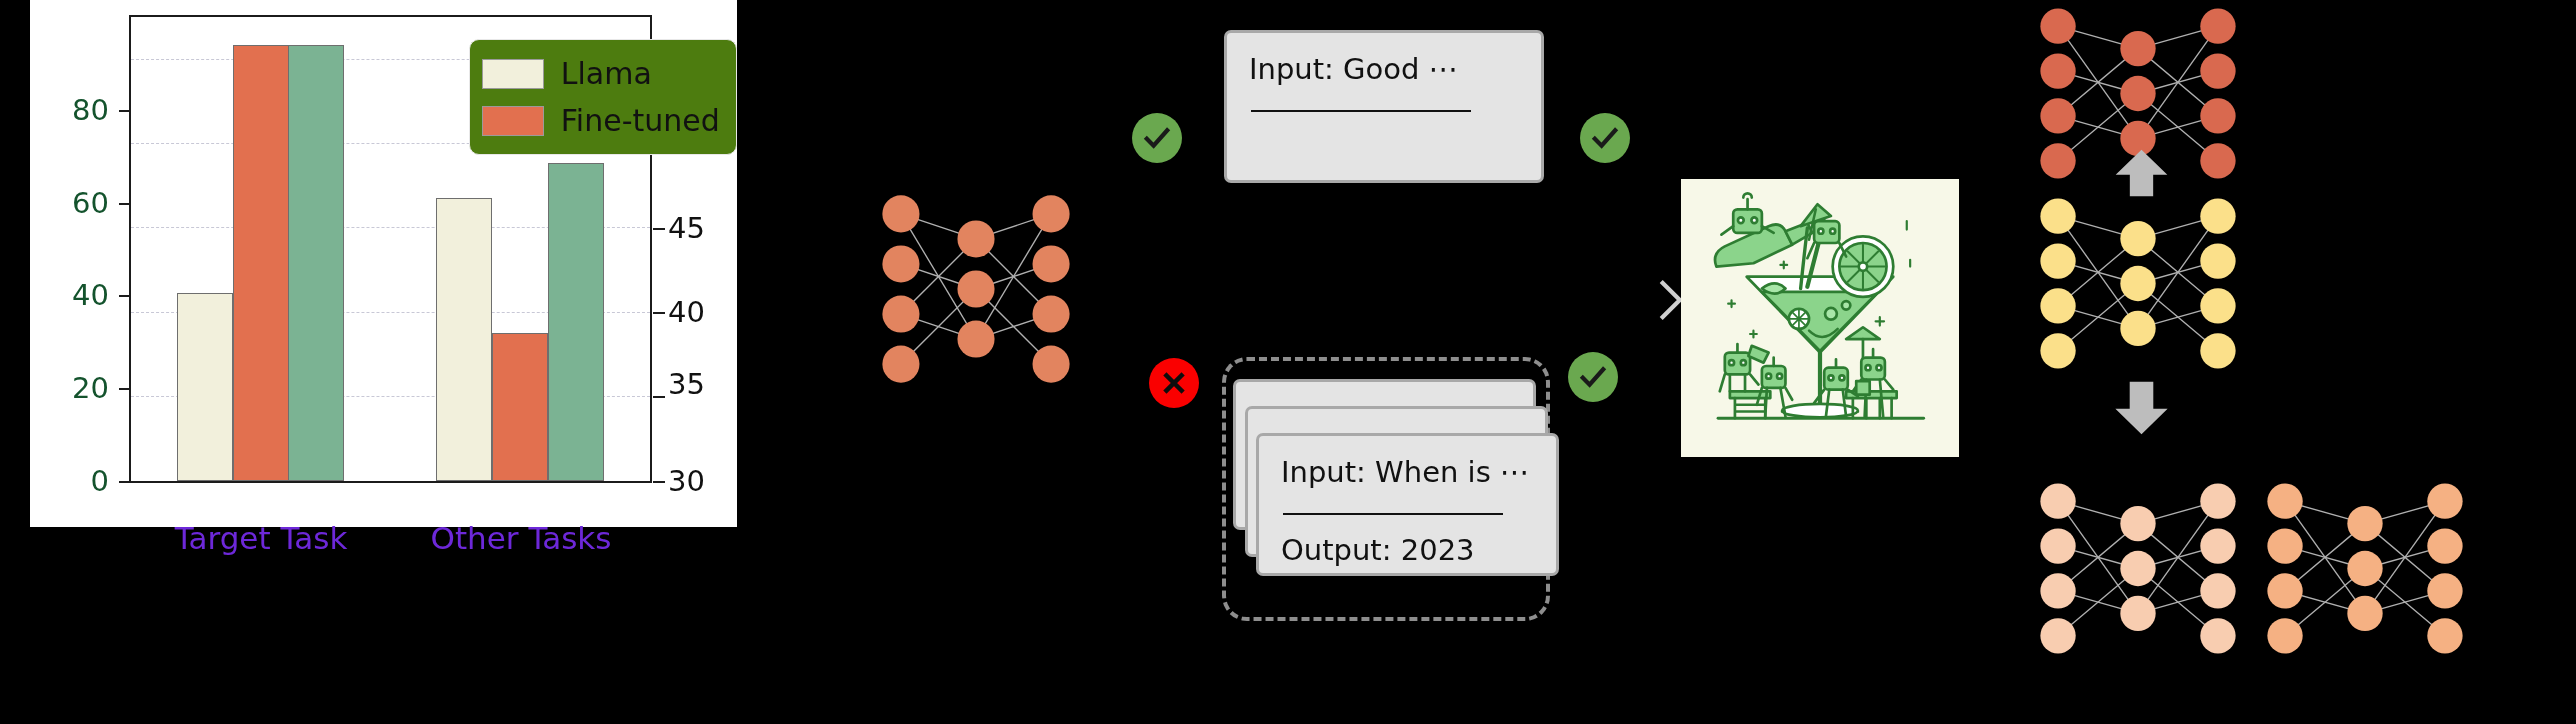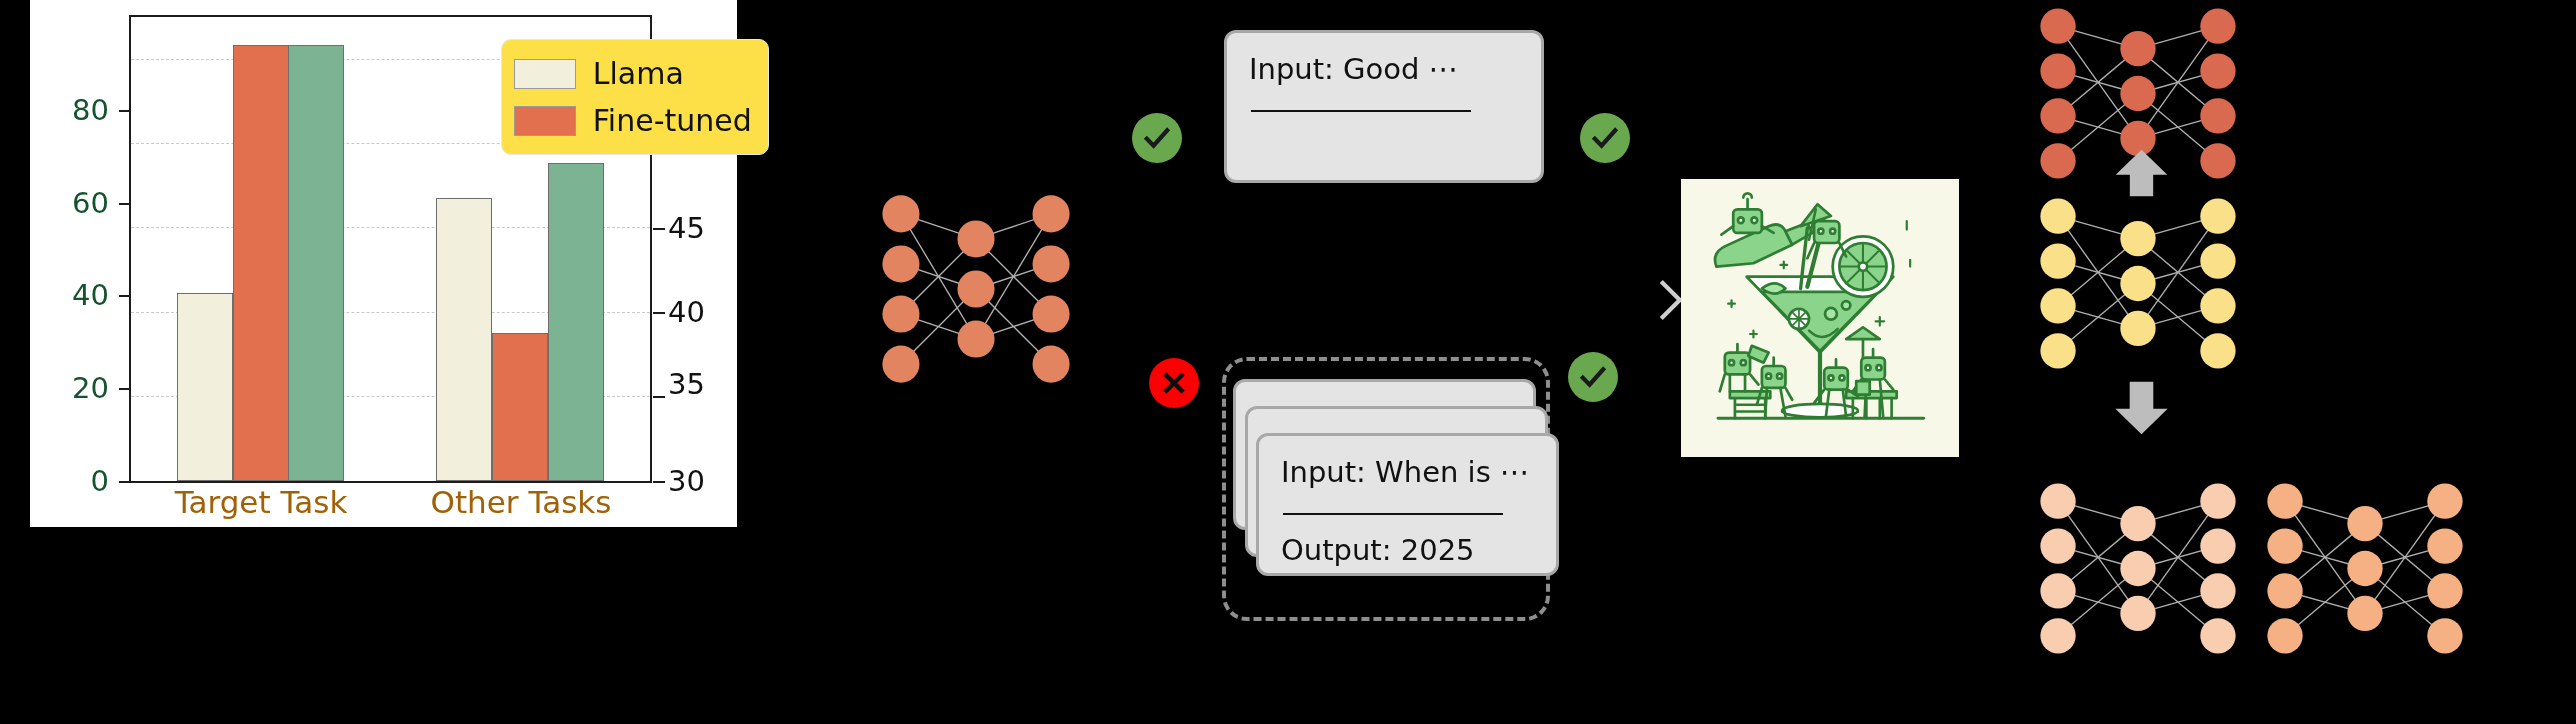--- a/index.html
+++ b/index.html
@@ -21,35 +21,35 @@
   .lytickmark{position:absolute;width:11.8px;height:0;border-top:2.5px solid #1b1b1b;}
   .rytick{position:absolute;transform:translateY(-50%);
           font-size:29px;color:#111;white-space:nowrap;}
   .rytickmark{position:absolute;width:11.8px;height:0;border-top:2.5px solid #1b1b1b;}
 
   #ylabel-left{position:absolute;left:-5px;top:50%;transform:translateY(-50%) rotate(-90deg);
       transform-origin:center center;font-size:25px;color:#111;white-space:nowrap;}
   #ylabel-right{position:absolute;right:-18.5px;top:52%;transform:translateY(-50%) rotate(-90deg);
       transform-origin:center center;font-size:25px;color:#111;white-space:nowrap;}
 
-  .xtick{position:absolute;top:484px;transform:translateX(-50%);font-size:31px;color:#a16207;white-space:nowrap;text-align:center;}
+  .xtick{position:absolute;top:520px;transform:translateX(-50%);font-size:31px;color:#6d28d9;white-space:nowrap;text-align:center;}
 
   
   #legend{position:absolute;left:338px;top:22px;width:268px;
-          background:#fde047;border:1.7px solid #e8e8e8;border-radius:10px;
-          padding:10px 11.8px 10px 11.8px;box-sizing:border-box;margin-left:32px;}
+          background:#4d7c0f;border:1.7px solid #e8e8e8;border-radius:10px;
+          padding:10px 11.8px 10px 11.8px;box-sizing:border-box;}
   .legend-row{display:flex;align-items:center;height:47px;}
   .legend-swatch{width:62px;height:30px;border:1.7px solid #9a9a9a;box-sizing:border-box;margin-right:17px;}
   .legend-label{font-size:30px;color:#111;white-space:nowrap;}
 
   
   .netsvg{position:absolute;}
 
   
-  .card{position:absolute;background:#e4e4e4;border:3.4px solid #a8a8a8;border-radius:12px;
+  .card{position:absolute;background:#e4e4e4;border:3.4px solid #a8a8a8;border-radius:7px;
         box-sizing:border-box;}
   .card-in{position:absolute;left:22px;top:18.5px;font-size:29px;color:#111;white-space:nowrap;}
   .card-rule{position:absolute;left:23.6px;height:0;border-top:2.5px solid #111;}
   .card-out{position:absolute;left:22px;font-size:29px;color:#111;white-space:nowrap;}
   .dashedbox{position:absolute;border:4.2px dashed #8e8e8e;border-radius:25px;box-sizing:border-box;}
 
   
   .badge{position:absolute;border-radius:50%;display:flex;align-items:center;justify-content:center;}
   .badge svg{display:block;}
 
@@ -173,21 +173,21 @@
     </svg>
   </div>
 
   <div class="dashedbox" style="left:1222px;top:357px;width:328px;height:264px;"></div>
 
   <div class="card" style="left:1233px;top:379px;width:303px;height:151px;"></div>
   <div class="card" style="left:1245px;top:406px;width:303px;height:151px;"></div>
   <div class="card" style="left:1256px;top:433px;width:303px;height:143px;">
     <div class="card-in">Input: When is ⋯</div>
     <div class="card-rule" style="top:77px;width:220px;"></div>
-    <div class="card-out" style="top:97px;">Output: 2025</div>
+    <div class="card-out" style="top:97px;">Output: 2023</div>
   </div>
 
   <div class="badge" style="left:1149px;top:358px;width:50px;height:50px;background:#fa0000;">
     <svg width="30" height="30" viewBox="0 0 36 36">
       <path d="M9 9 L27 27 M27 9 L9 27" fill="none" stroke="#0d0d0d" stroke-width="5.5" stroke-linecap="square"></path>
     </svg>
   </div>
 
   <div class="badge" style="left:1568px;top:352px;width:50px;height:50px;background:#6aa84f;">
     <svg width="34" height="34" viewBox="0 0 40 40">

